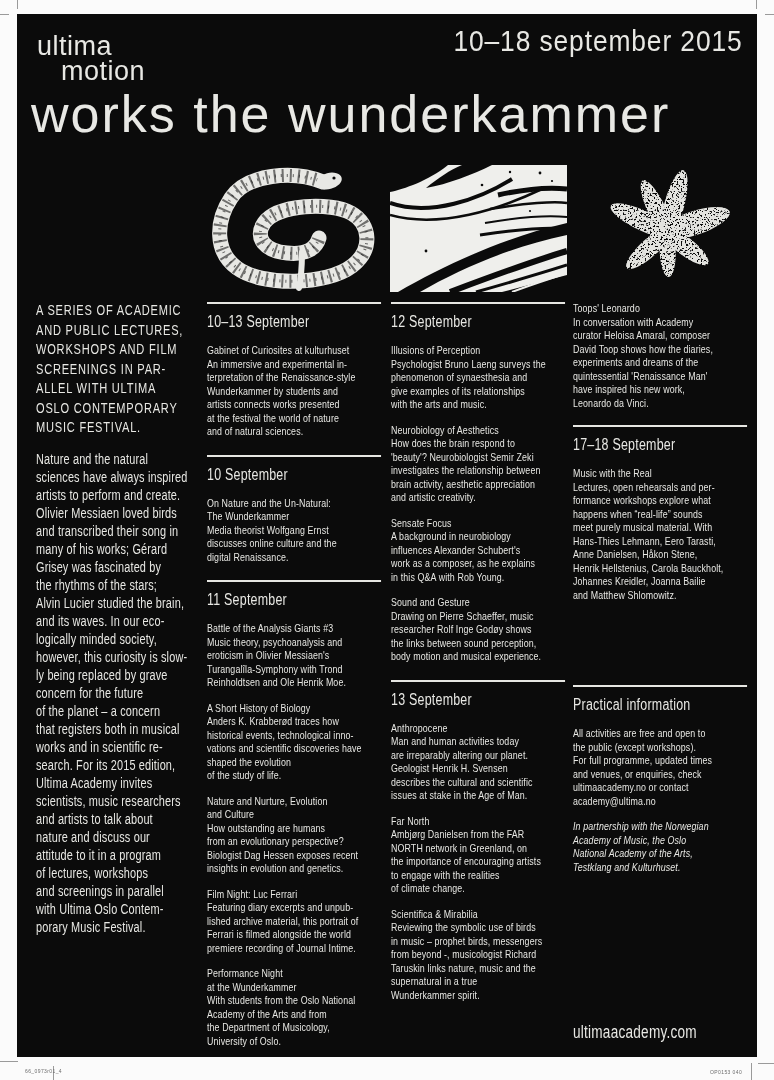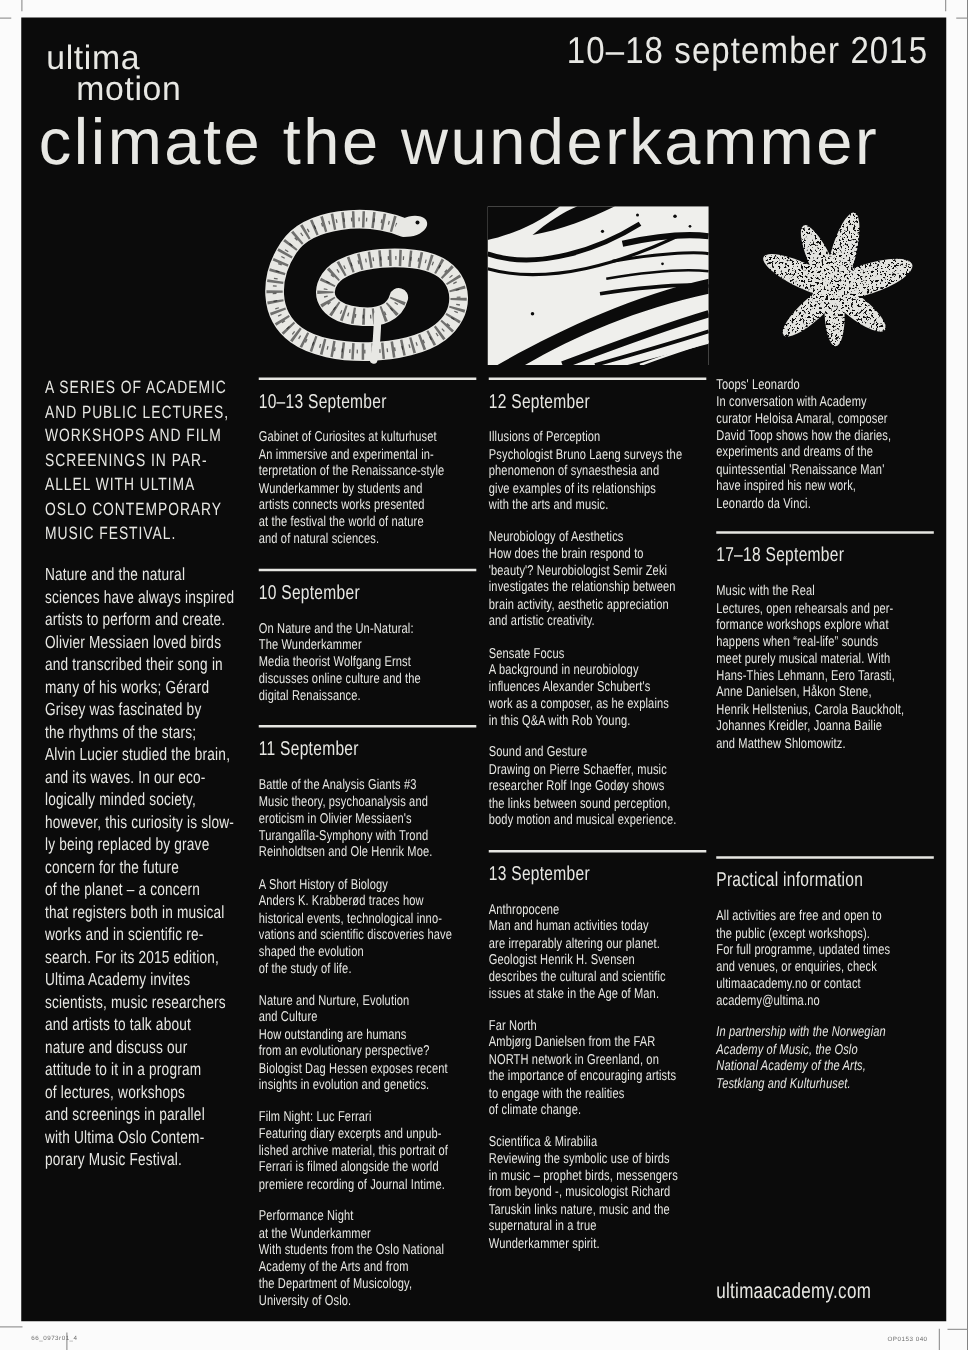--- a/index.html
+++ b/index.html
@@ -60,21 +60,21 @@
 <div class="crop" style="left:751px;top:1063px;width:1px;height:17px;"></div>
 <div class="crop" style="left:758px;top:1063px;width:16px;height:1px;"></div>
 <div class="code" style="left:25px;top:1068px;">66_0973r01_4</div>
 <div class="code" style="left:710px;top:1069px;">OP0153 040</div>
 
 <div class="poster">
 
   <div class="logo1">ultima</div>
   <div class="logo2">motion</div>
   <div class="date">10–18 september 2015</div>
-  <div class="title">climate the wunderkammer</div>
+  <div class="title">works the wunderkammer</div>
 
   <div class="imgbox img-snake" aria-label="engraving of a coiled snake">
     <svg viewBox="0 0 176 130" aria-hidden="true">
       <path d="M118 16 C88 4 42 8 26 32 C10 56 10 86 32 102 C58 121 122 119 147 100 C168 84 166 58 146 47 C126 36 72 38 59 57 C49 72 60 85 82 87 C100 89 111 83 114 72" stroke="#e8e8e4" stroke-width="15" fill="none" stroke-linecap="round"></path>
       <path d="M118 16 C88 4 42 8 26 32 C10 56 10 86 32 102 C58 121 122 119 147 100 C168 84 166 58 146 47 C126 36 72 38 59 57 C49 72 60 85 82 87 C100 89 111 83 114 72" stroke="#0b0b0b" stroke-width="13" fill="none" stroke-dasharray="2 6" opacity="0.55"></path>
       <path d="M118 16 C88 4 42 8 26 32 C10 56 10 86 32 102 C58 121 122 119 147 100 C168 84 166 58 146 47 C126 36 72 38 59 57 C49 72 60 85 82 87 C100 89 111 83 114 72" stroke="#0b0b0b" stroke-width="3" fill="none" stroke-dasharray="1 5" opacity="0.6"></path>
       <path d="M97 86 C97 100 96 112 94 122" stroke="#e8e8e4" stroke-width="6" fill="none" stroke-linecap="round"></path>
       <ellipse cx="124" cy="15" rx="13" ry="8" fill="#e8e8e4" transform="rotate(-14 124 15)"></ellipse>
       <circle cx="129" cy="12" r="1.6" fill="#0b0b0b"></circle>
     </svg>

